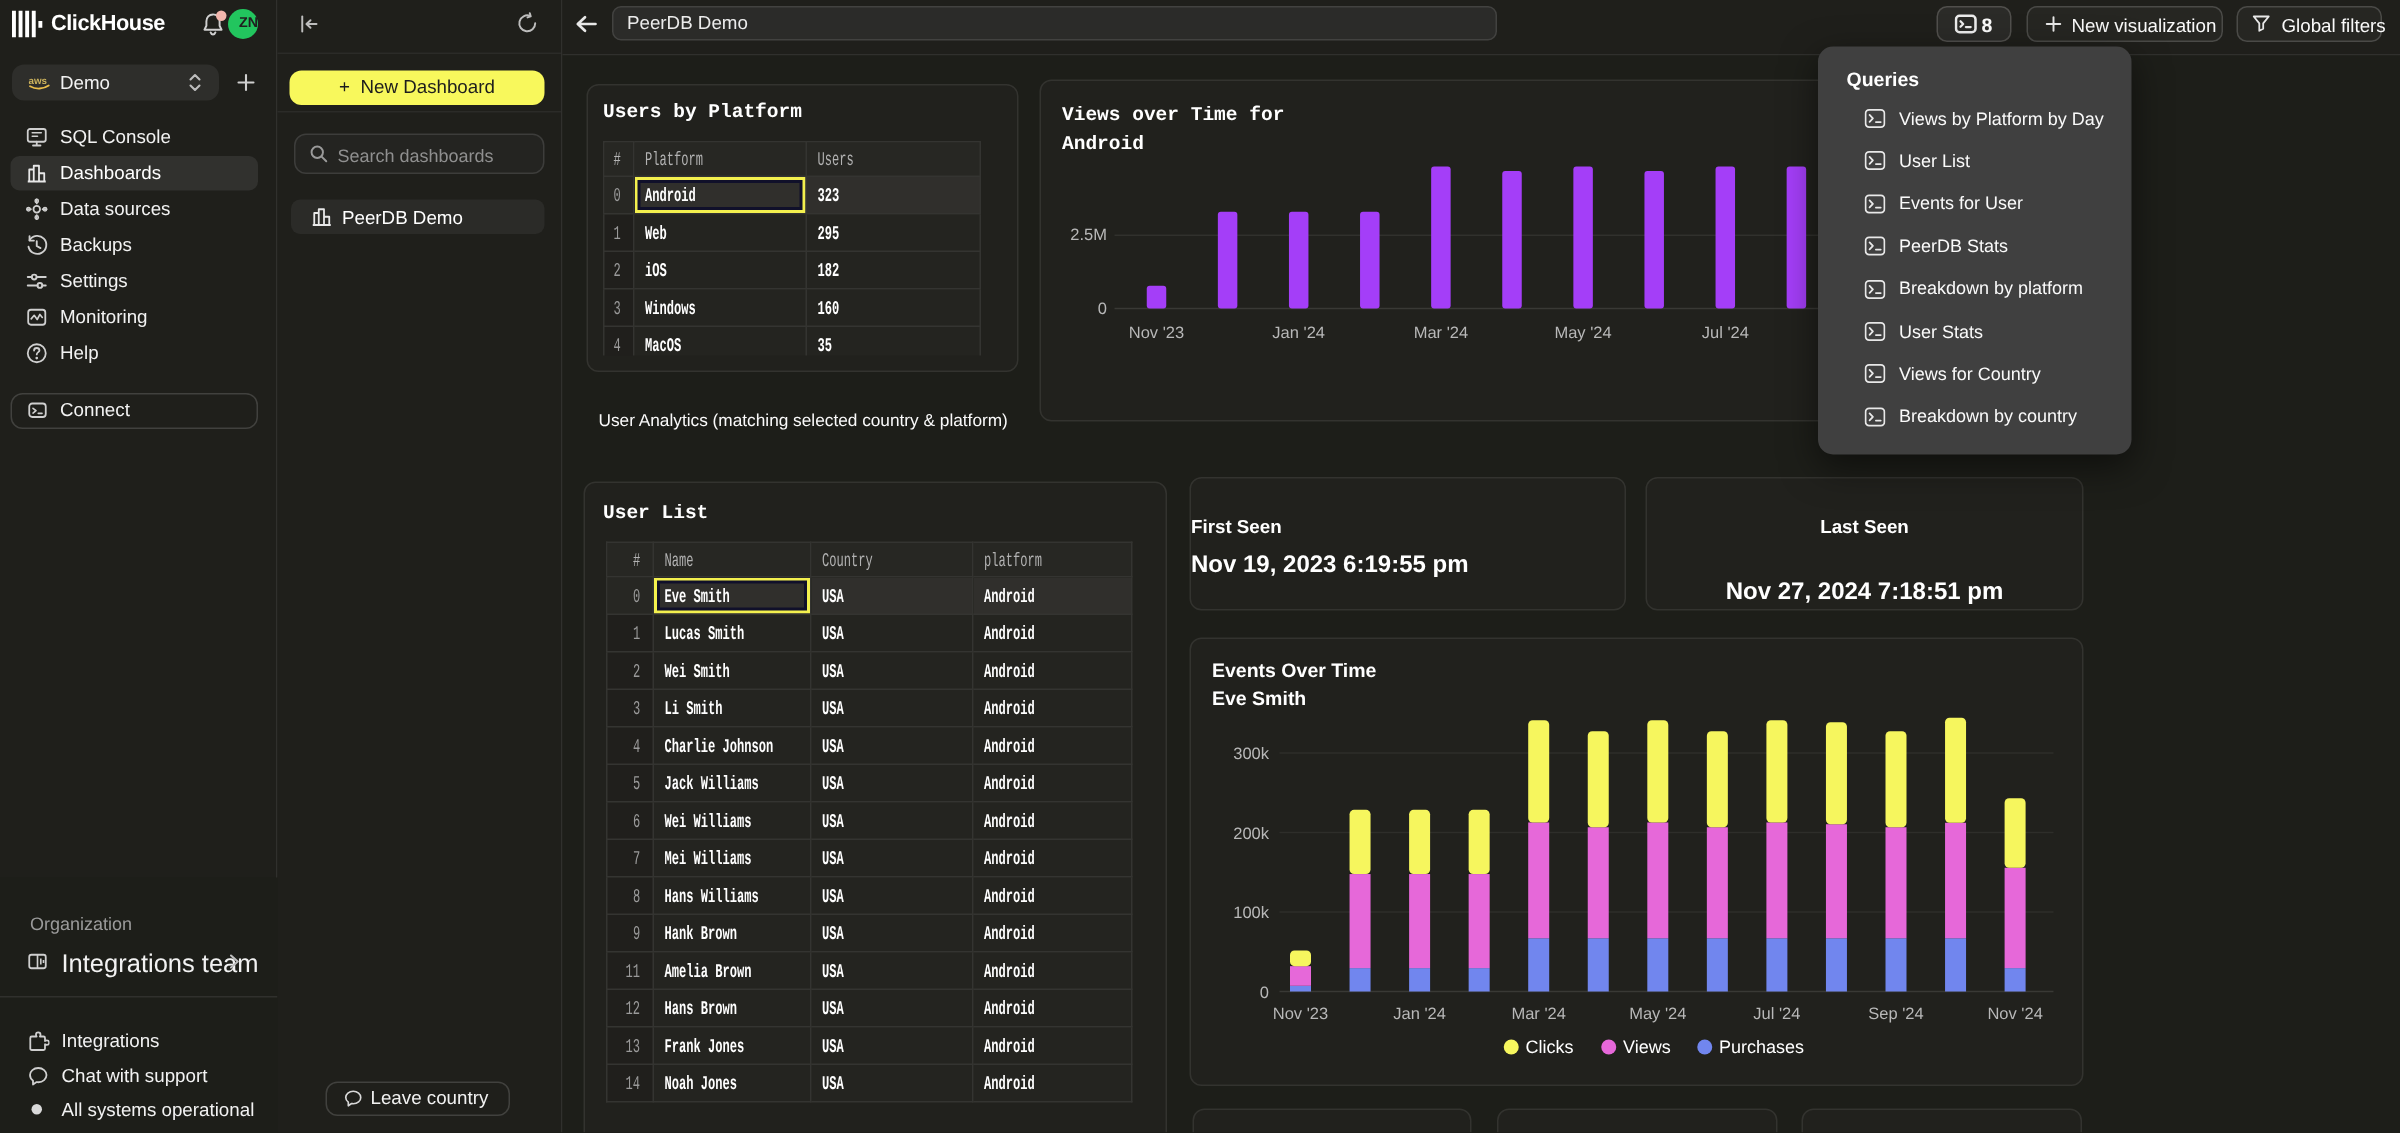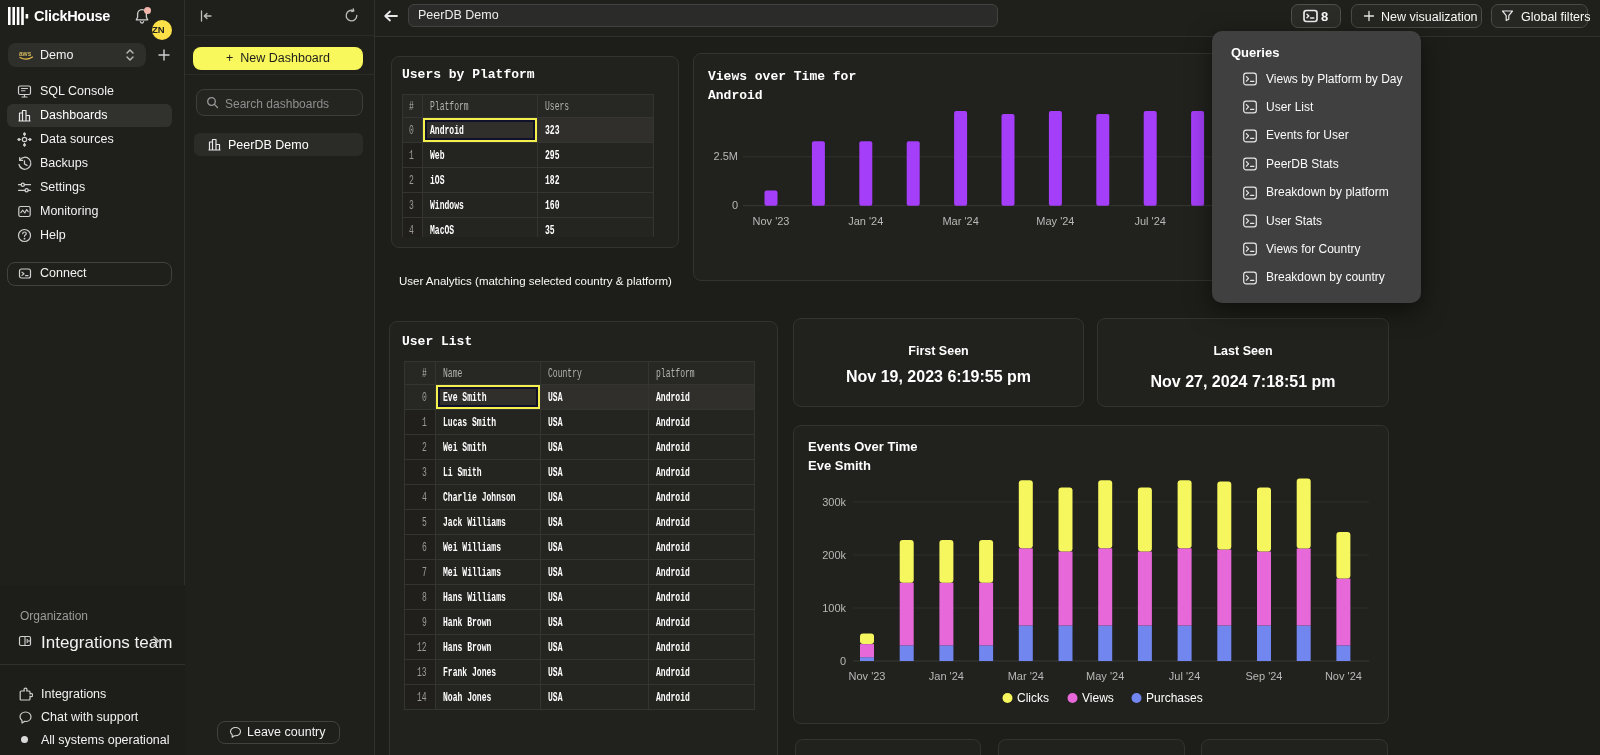--- a/index.html
+++ b/index.html
@@ -41,21 +41,21 @@
         <rect x="17.6" y="7" width="2.6" height="4.5"></rect>
       </g>
     </svg>
     <div class="abs" style="left:34px;top:8px;font-size:14.5px;font-weight:bold;color:#fff;letter-spacing:-0.3px">ClickHouse</div>
 
     <svg class="abs" style="left:134px;top:8px" width="16" height="17" viewBox="0 0 16 17">
       <path d="M8 1.6 C5.4 1.6 3.6 3.6 3.6 6.2 L3.6 9.2 L2.3 11.8 L13.7 11.8 L12.4 9.2 L12.4 6.2 C12.4 3.6 10.6 1.6 8 1.6 Z" fill="none" stroke="#cfcfcf" stroke-width="1.3" stroke-linejoin="round"></path>
       <path d="M6.4 13.6 C6.7 14.5 7.3 15 8 15 C8.7 15 9.3 14.5 9.6 13.6" fill="none" stroke="#cfcfcf" stroke-width="1.3" stroke-linecap="round"></path>
     </svg>
     <div class="abs" style="left:144px;top:7px;width:7px;height:7px;border-radius:50%;background:#f2b5ac"></div>
-    <div class="abs" style="left:152px;top:20px;width:20px;height:20px;border-radius:50%;background:#fde047;text-align:left;line-height:20px;font-size:9.5px;font-weight:bold;color:#202020">ZN</div>
+    <div class="abs" style="left:152px;top:6px;width:20px;height:20px;border-radius:50%;background:#22c55e;text-align:right;line-height:20px;font-size:9.5px;font-weight:bold;color:#202020">ZN</div>
 
     <div class="abs" style="left:8px;top:43px;width:138px;height:24px;background:#2e2e2b;border-radius:8px"></div>
     <svg class="abs" style="left:19px;top:50px" width="15" height="10" viewBox="0 0 15 10">
       <text x="0" y="6" font-size="6.5" font-weight="bold" fill="#cdb45e" font-family="Liberation Sans">aws</text>
       <path d="M1 7.5 C5 9.8 10 9.4 13.5 7" fill="none" stroke="#e9bd4b" stroke-width="1.2" stroke-linecap="round"></path>
     </svg>
     <div class="abs" style="left:40px;top:48px;font-size:12.5px;font-weight:500;color:#f2f2f2">Demo</div>
     <svg class="abs" style="left:124px;top:48px" width="12" height="14" viewBox="0 0 12 14">
       <path d="M3 5 L6 2 L9 5" fill="none" stroke="#bdbdbd" stroke-width="1.4" stroke-linecap="round" stroke-linejoin="round"></path>
       <path d="M3 9 L6 12 L9 9" fill="none" stroke="#bdbdbd" stroke-width="1.4" stroke-linecap="round" stroke-linejoin="round"></path>
@@ -332,20 +332,26 @@
             <td class="c2"><span class="sx">USA</span></td>
             <td class="c3"><span class="sx">Android</span></td>
           </tr>
         <tr>
             <td class="c0"><span class="sx">9</span></td>
             <td class="c1"><span class="sx">Hank Brown</span></td>
             <td class="c2"><span class="sx">USA</span></td>
             <td class="c3"><span class="sx">Android</span></td>
           </tr>
         <tr>
+            <td class="c0"><span class="sx">11</span></td>
+            <td class="c1"><span class="sx">Amelia Brown</span></td>
+            <td class="c2"><span class="sx">USA</span></td>
+            <td class="c3"><span class="sx">Android</span></td>
+          </tr>
+        <tr>
             <td class="c0"><span class="sx">12</span></td>
             <td class="c1"><span class="sx">Hans Brown</span></td>
             <td class="c2"><span class="sx">USA</span></td>
             <td class="c3"><span class="sx">Android</span></td>
           </tr>
         <tr>
             <td class="c0"><span class="sx">13</span></td>
             <td class="c1"><span class="sx">Frank Jones</span></td>
             <td class="c2"><span class="sx">USA</span></td>
             <td class="c3"><span class="sx">Android</span></td>
@@ -353,27 +359,27 @@
         <tr>
             <td class="c0"><span class="sx">14</span></td>
             <td class="c1"><span class="sx">Noah Jones</span></td>
             <td class="c2"><span class="sx">USA</span></td>
             <td class="c3"><span class="sx">Android</span></td>
           </tr>
       </tbody>
       </table>
     </div>
 
-    <div class="card" style="left:418px;top:281px;width:291px;height:89px;text-align:center">
+    <div class="card" style="left:418px;top:281px;width:291px;height:89px;">
       <div style="margin-top:25px;font-size:12.5px;font-weight:bold;color:#fff">First Seen</div>
       <div style="margin-top:10px;font-size:16px;font-weight:bold;color:#fff">Nov 19, 2023 6:19:55 pm</div>
     </div>
     <div class="card" style="left:722px;top:281px;width:292px;height:89px;text-align:center">
       <div style="margin-top:25px;font-size:12.5px;font-weight:bold;color:#fff">Last Seen</div>
-      <div style="margin-top:15px;font-size:16px;font-weight:bold;color:#fff">Nov 27, 2024 7:18:51 pm</div>
+      <div style="margin-top:28px;font-size:16px;font-weight:bold;color:#fff">Nov 27, 2024 7:18:51 pm</div>
     </div>
 
     <div class="card" style="left:418px;top:388px;width:596px;height:299px;overflow:hidden">
       <div style="position:absolute;left:14px;top:11px;font-size:13px;font-weight:bold;line-height:19px;color:#fff">Events Over Time<br>Eve Smith</div>
       <svg class="abs" style="left:0;top:0" width="596" height="299" viewBox="0 0 596 299" id="evchart">
         <g stroke="#2e2e2a" stroke-width="1">
           <line x1="59" y1="76" x2="575" y2="76"></line>
           <line x1="59" y1="129" x2="575" y2="129"></line>
           <line x1="59" y1="182" x2="575" y2="182"></line>
         </g>

